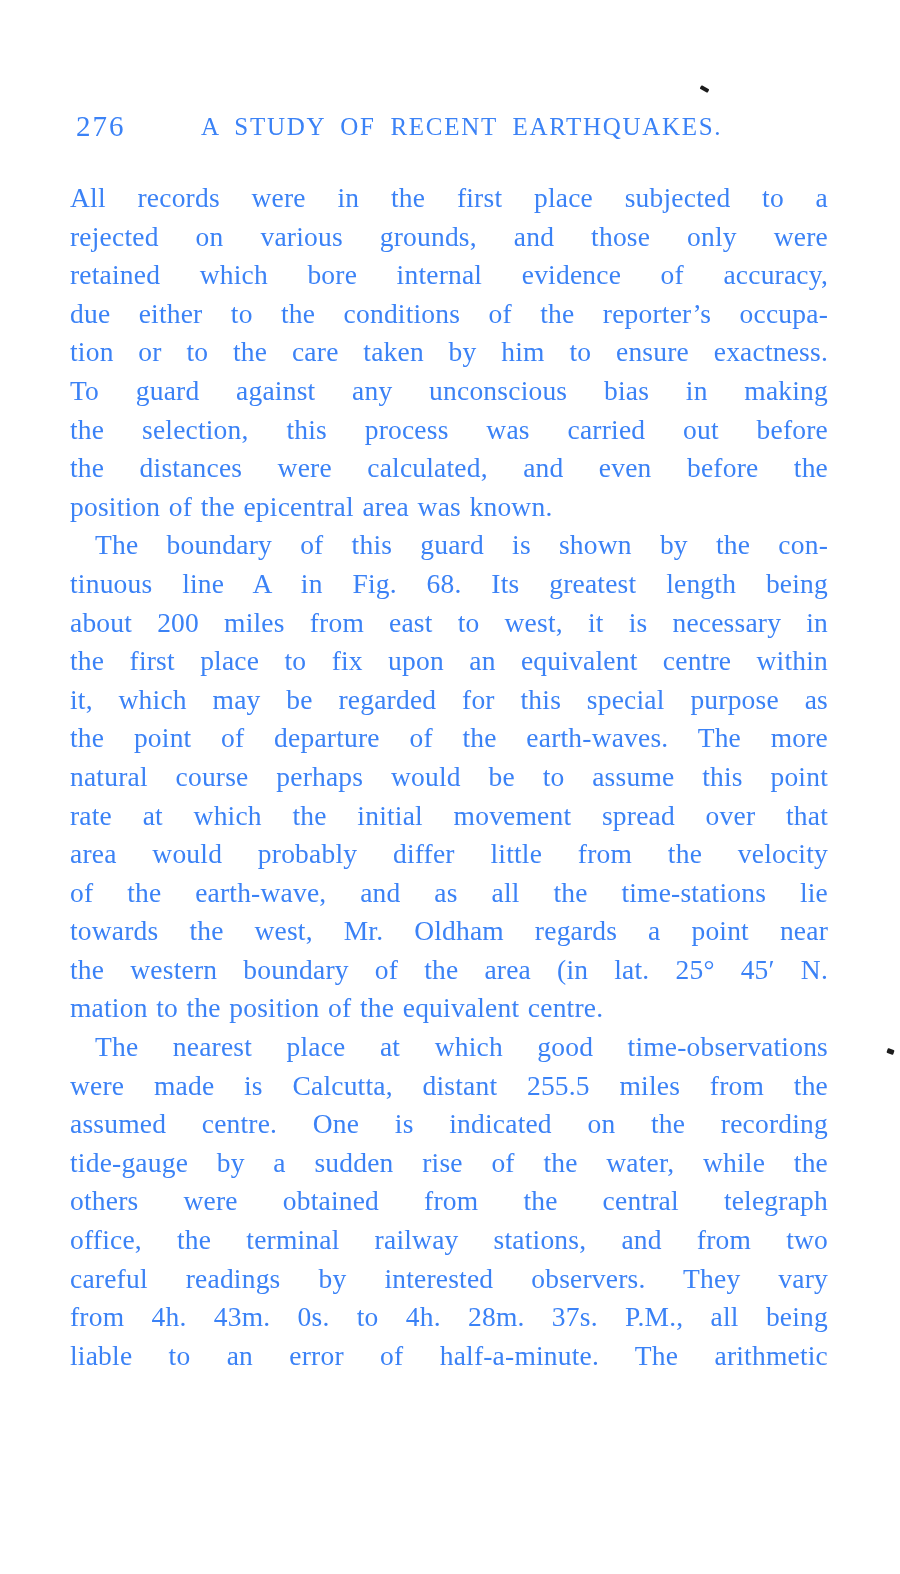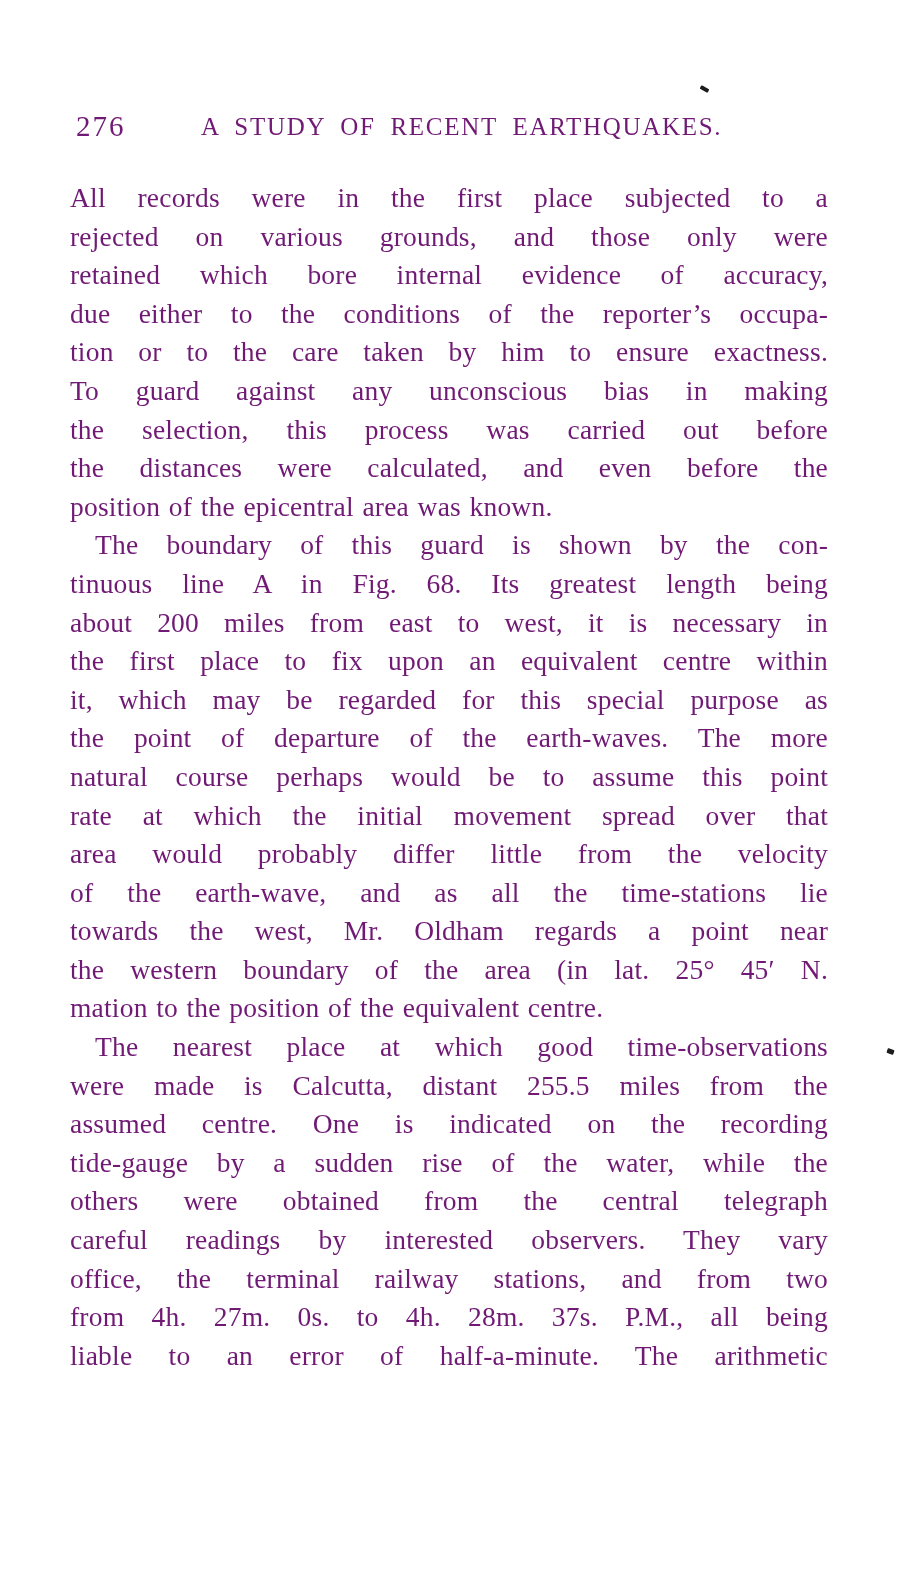--- a/index.html
+++ b/index.html
@@ -6,21 +6,21 @@
     margin: 0;
     padding: 0;
     background: #ffffff;
   }
   .page {
     position: relative;
     width: 900px;
     height: 1574px;
     background: #ffffff;
     font-family: "Liberation Serif", serif;
-    color: #701a75;
+    color: #3b82f6;
     overflow: hidden;
   }
   
   .header {
     position: absolute;
     top: 110px;
     left: 0;
     width: 100%;
     height: 36px;
   }
@@ -108,22 +108,22 @@
       <div class="line">area would probably differ little from the velocity</div>
       <div class="line">of the earth-wave, and as all the time-stations lie</div>
       <div class="line">towards the west, Mr. Oldham regards a point near</div>
       <div class="line">the western boundary of the area (in lat. 25° 45′ N.</div>
       <div class="line para-end">mation to the position of the equivalent centre.</div>
       <div class="line indent">The nearest place at which good time-observations</div>
       <div class="line">were made is Calcutta, distant 255.5 miles from the</div>
       <div class="line">assumed centre. One is indicated on the recording</div>
       <div class="line">tide-gauge by a sudden rise of the water, while the</div>
       <div class="line">others were obtained from the central telegraph</div>
+      <div class="line">office, the terminal railway stations, and from two</div>
       <div class="line">careful readings by interested observers. They vary</div>
-      <div class="line">office, the terminal railway stations, and from two</div>
-      <div class="line">from 4h. 27m. 0s. to 4h. 28m. 37s. P.M., all being</div>
+      <div class="line">from 4h. 43m. 0s. to 4h. 28m. 37s. P.M., all being</div>
       <div class="line">liable to an error of half-a-minute. The arithmetic</div>
     </div>
 
   <div class="speck speck-top-right"></div>
   <div class="speck speck-right-margin"></div>
 
 </div>
 
 </body></html>

